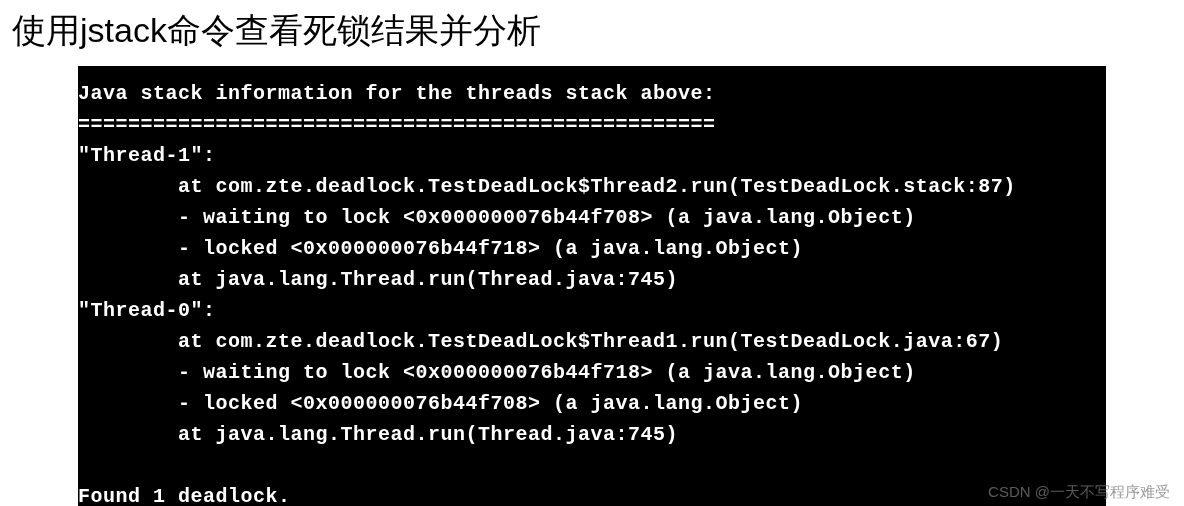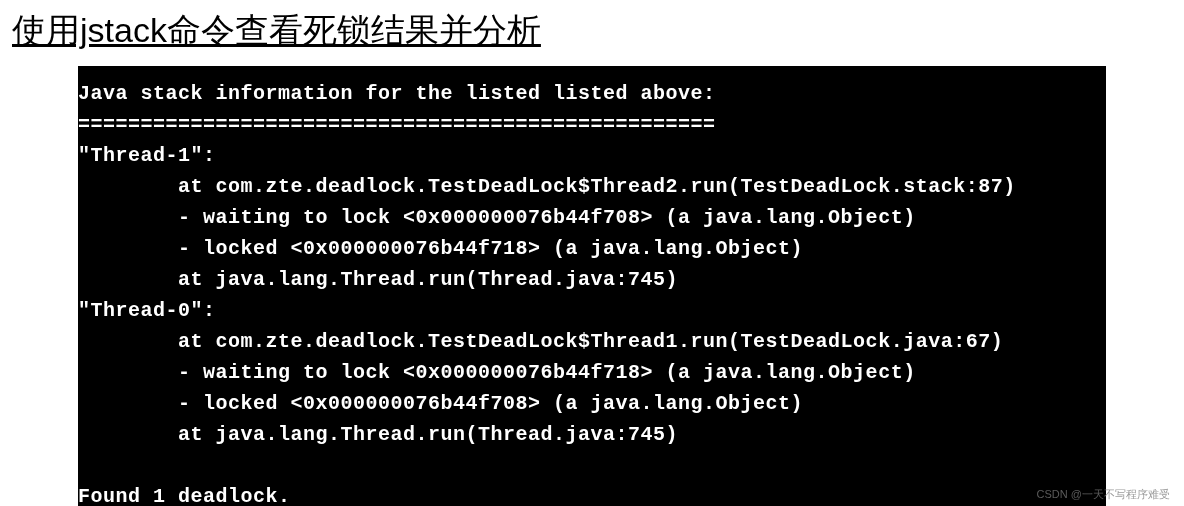--- a/index.html
+++ b/index.html
@@ -12,50 +12,49 @@
       height: 506px;
       background: #ffffff;
       font-family: "Microsoft YaHei", "SimSun", sans-serif;
       position: relative;
     }
     .heading {
       font-size: 34px;
       color: #000000;
       padding: 8px 12px 12px 12px;
       font-weight: 400;
-      text-decoration: underline;
     }
     .terminal {
       background: #000000;
       color: #ffffff;
       font-family: "Courier New", Courier, monospace;
       font-size: 20px;
       font-weight: bold;
       line-height: 1.55;
       padding: 12px 0 14px 0;
       margin: 0 78px 0 78px;
       white-space: pre;
       letter-spacing: 0.5px;
       overflow: hidden;
     }
     .watermark {
       position: absolute;
       right: 14px;
       bottom: 4px;
       color: rgba(120, 120, 120, 0.75);
-      font-size: 11px;
+      font-size: 15px;
       font-family: "Microsoft YaHei", sans-serif;
     }
   </style>
 </head>
 <body>
 
 <div class="heading">使用jstack命令查看死锁结果并分析</div>
 
-<div class="terminal"><span>Java stack information for the listed listed above:</span>
+<div class="terminal"><span>Java stack information for the threads stack above:</span>
 <span>===================================================</span>
 <span>"Thread-1":</span>
 <span>        at com.zte.deadlock.TestDeadLock$Thread2.run(TestDeadLock.stack:87)</span>
 <span>        - waiting to lock &lt;0x000000076b44f708&gt; (a java.lang.Object)</span>
 <span>        - locked &lt;0x000000076b44f718&gt; (a java.lang.Object)</span>
 <span>        at java.lang.Thread.run(Thread.java:745)</span>
 <span>"Thread-0":</span>
 <span>        at com.zte.deadlock.TestDeadLock$Thread1.run(TestDeadLock.java:67)</span>
 <span>        - waiting to lock &lt;0x000000076b44f718&gt; (a java.lang.Object)</span>
 <span>        - locked &lt;0x000000076b44f708&gt; (a java.lang.Object)</span>

